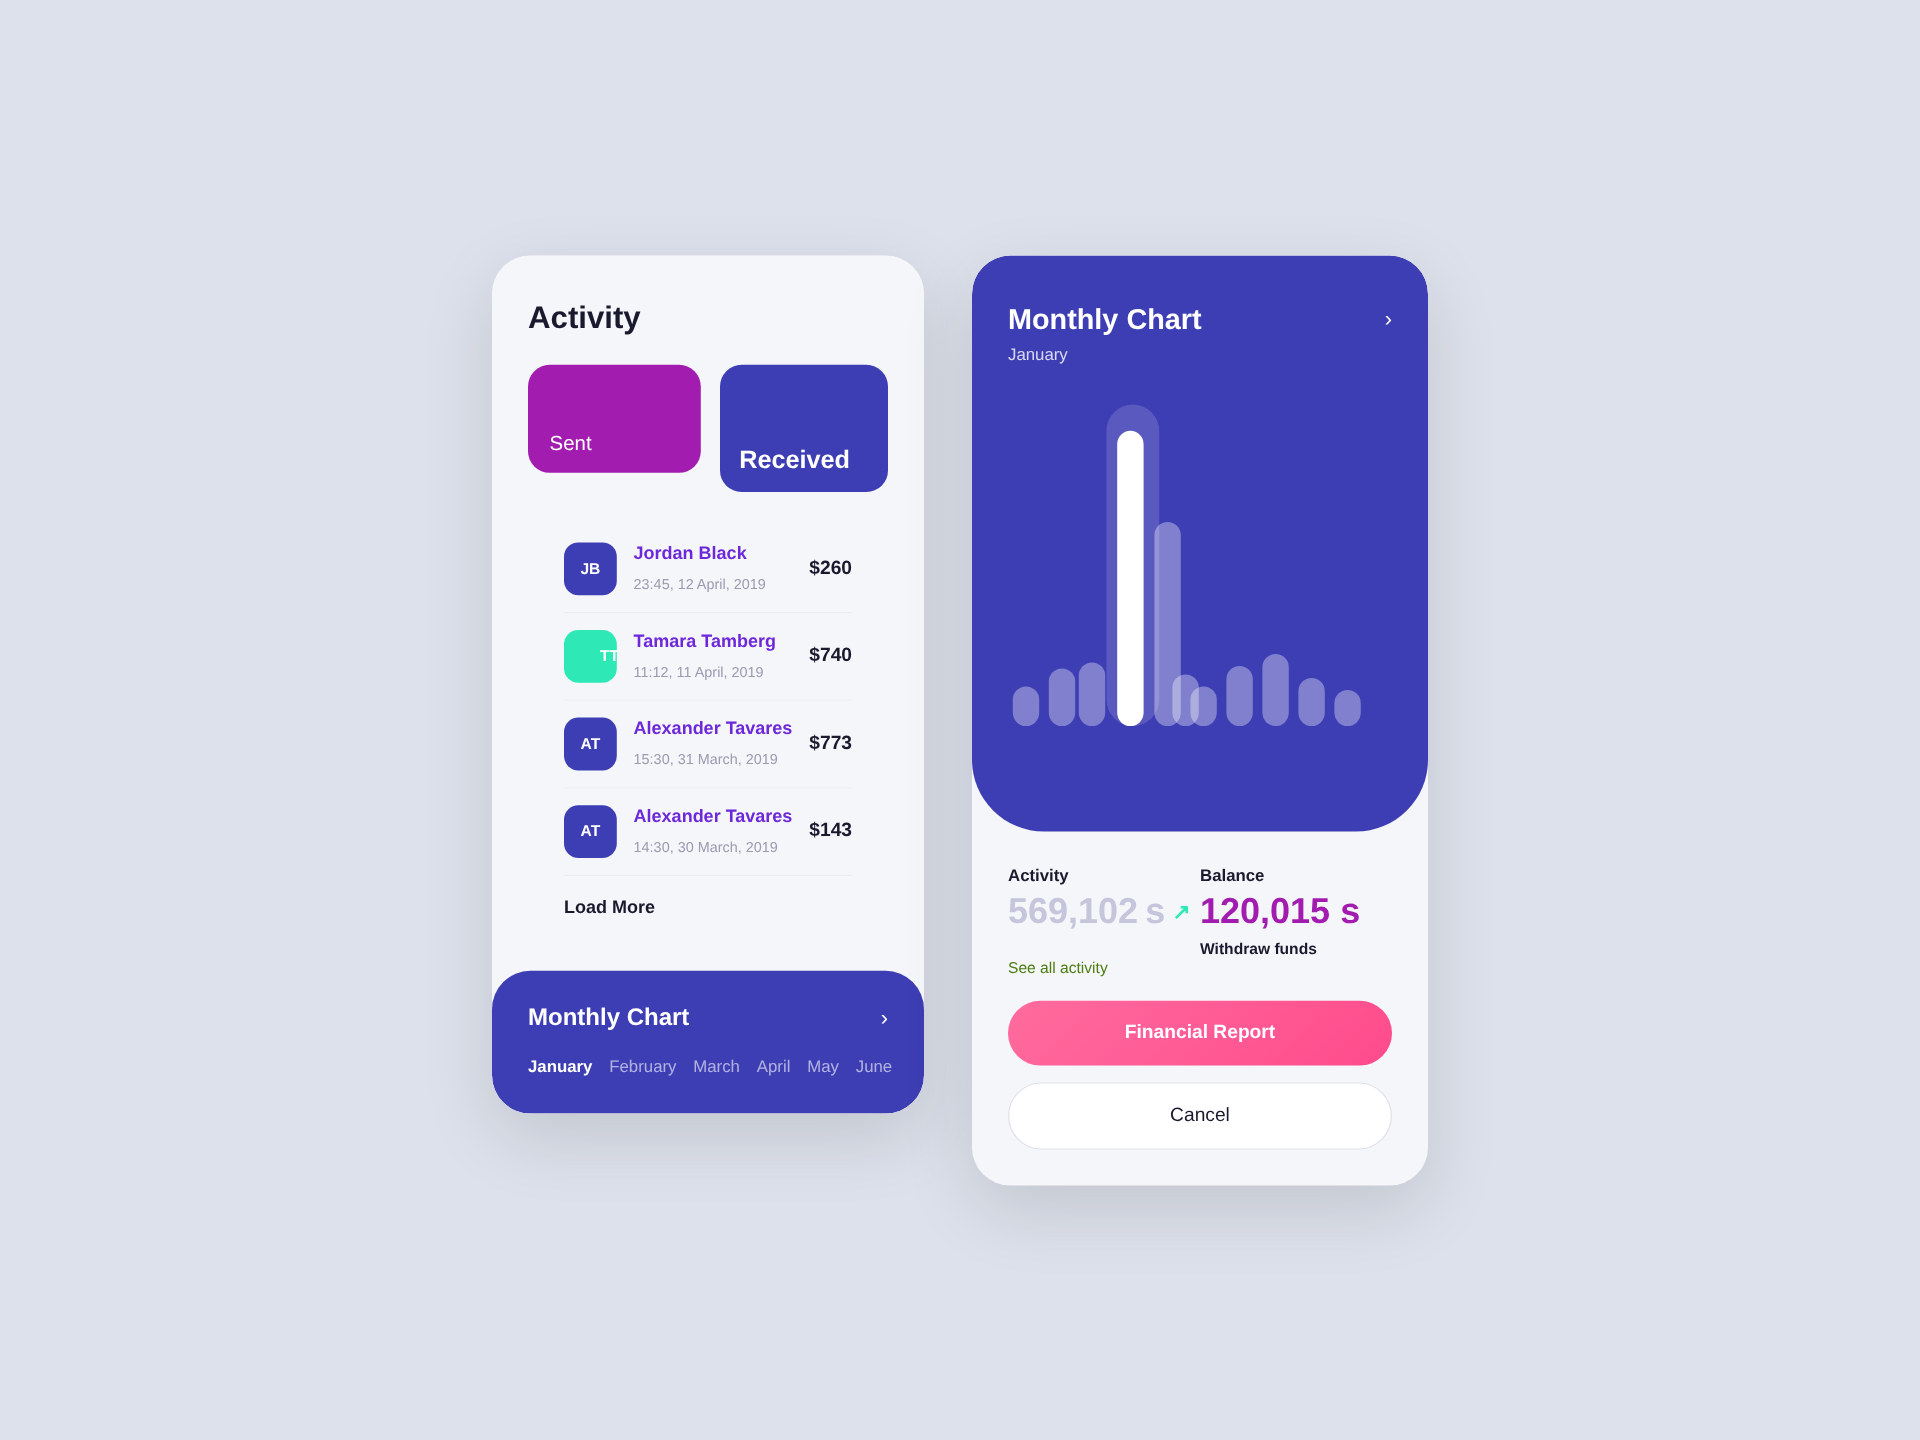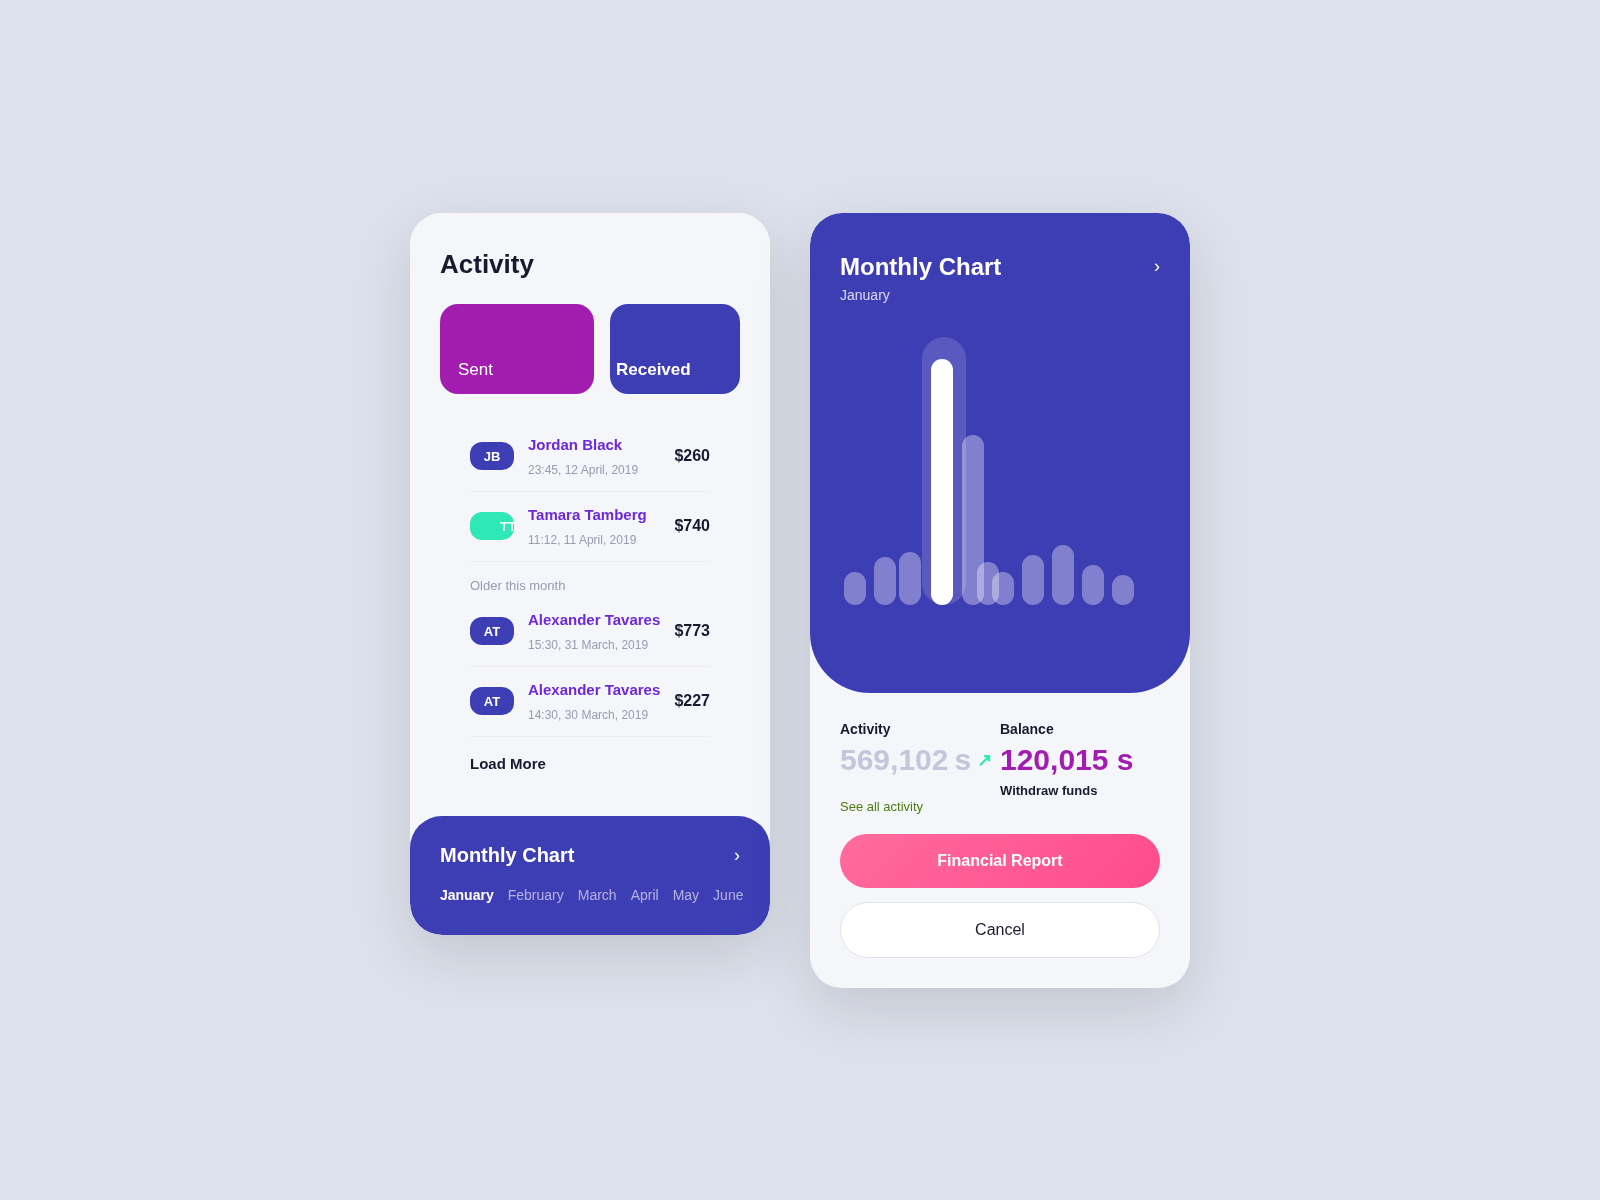--- a/index.html
+++ b/index.html
@@ -49,27 +49,27 @@
       display: flex;
       align-items: flex-end;
       padding: 14px 18px;
       font-size: 17px;
       font-weight: 400;
       color: #fff;
       cursor: pointer;
     }
     .tab-received {
       flex: 1;
-      height: 90px;
+      height: 106px;
       background: #3d3db4;
       border-radius: 18px;
       display: flex;
       align-items: flex-end;
-      padding: 14px 6px;
-      font-size: 17px;
+      padding: 14px 16px;
+      font-size: 21px;
       font-weight: 600;
       color: #fff;
       cursor: pointer;
     }
 
     
     .tx-list {
       padding: 0 30px;
     }
     .tx-item {
@@ -77,21 +77,21 @@
       align-items: center;
       padding: 14px 0;
       border-bottom: 1px solid #eee;
       gap: 14px;
     }
     .tx-item:last-of-type {
       border-bottom: none;
     }
     .avatar {
       width: 44px;
-      height: 28px;
+      height: 44px;
       border-radius: 12px;
       display: flex;
       align-items: center;
       justify-content: center;
       font-size: 13px;
       font-weight: 700;
       color: #fff;
       flex-shrink: 0;
     }
     .avatar-blue { background: #3d3db4; }
@@ -295,37 +295,36 @@
         </div>
         <div class="tx-item">
           <div class="avatar avatar-teal">TT</div>
           <div class="tx-info">
             <div class="tx-name">Tamara Tamberg</div>
             <div class="tx-date">11:12, 11 April, 2019</div>
           </div>
           <div class="tx-amount">$740</div>
         </div>
 
-        <div class="section-label">Older this month</div>
 
         <div class="tx-item">
           <div class="avatar avatar-blue">AT</div>
           <div class="tx-info">
             <div class="tx-name">Alexander Tavares</div>
             <div class="tx-date">15:30, 31 March, 2019</div>
           </div>
           <div class="tx-amount">$773</div>
         </div>
         <div class="tx-item">
           <div class="avatar avatar-blue">AT</div>
           <div class="tx-info">
             <div class="tx-name">Alexander Tavares</div>
             <div class="tx-date">14:30, 30 March, 2019</div>
           </div>
-          <div class="tx-amount">$227</div>
+          <div class="tx-amount">$143</div>
         </div>
 
         <div class="load-more">Load More</div>
       </div>
     </div>
 
     <div class="left-bottom">
       <div class="chart-header-row">
         <span class="chart-title-white">Monthly Chart</span>
         <span class="chevron-right">›</span>

